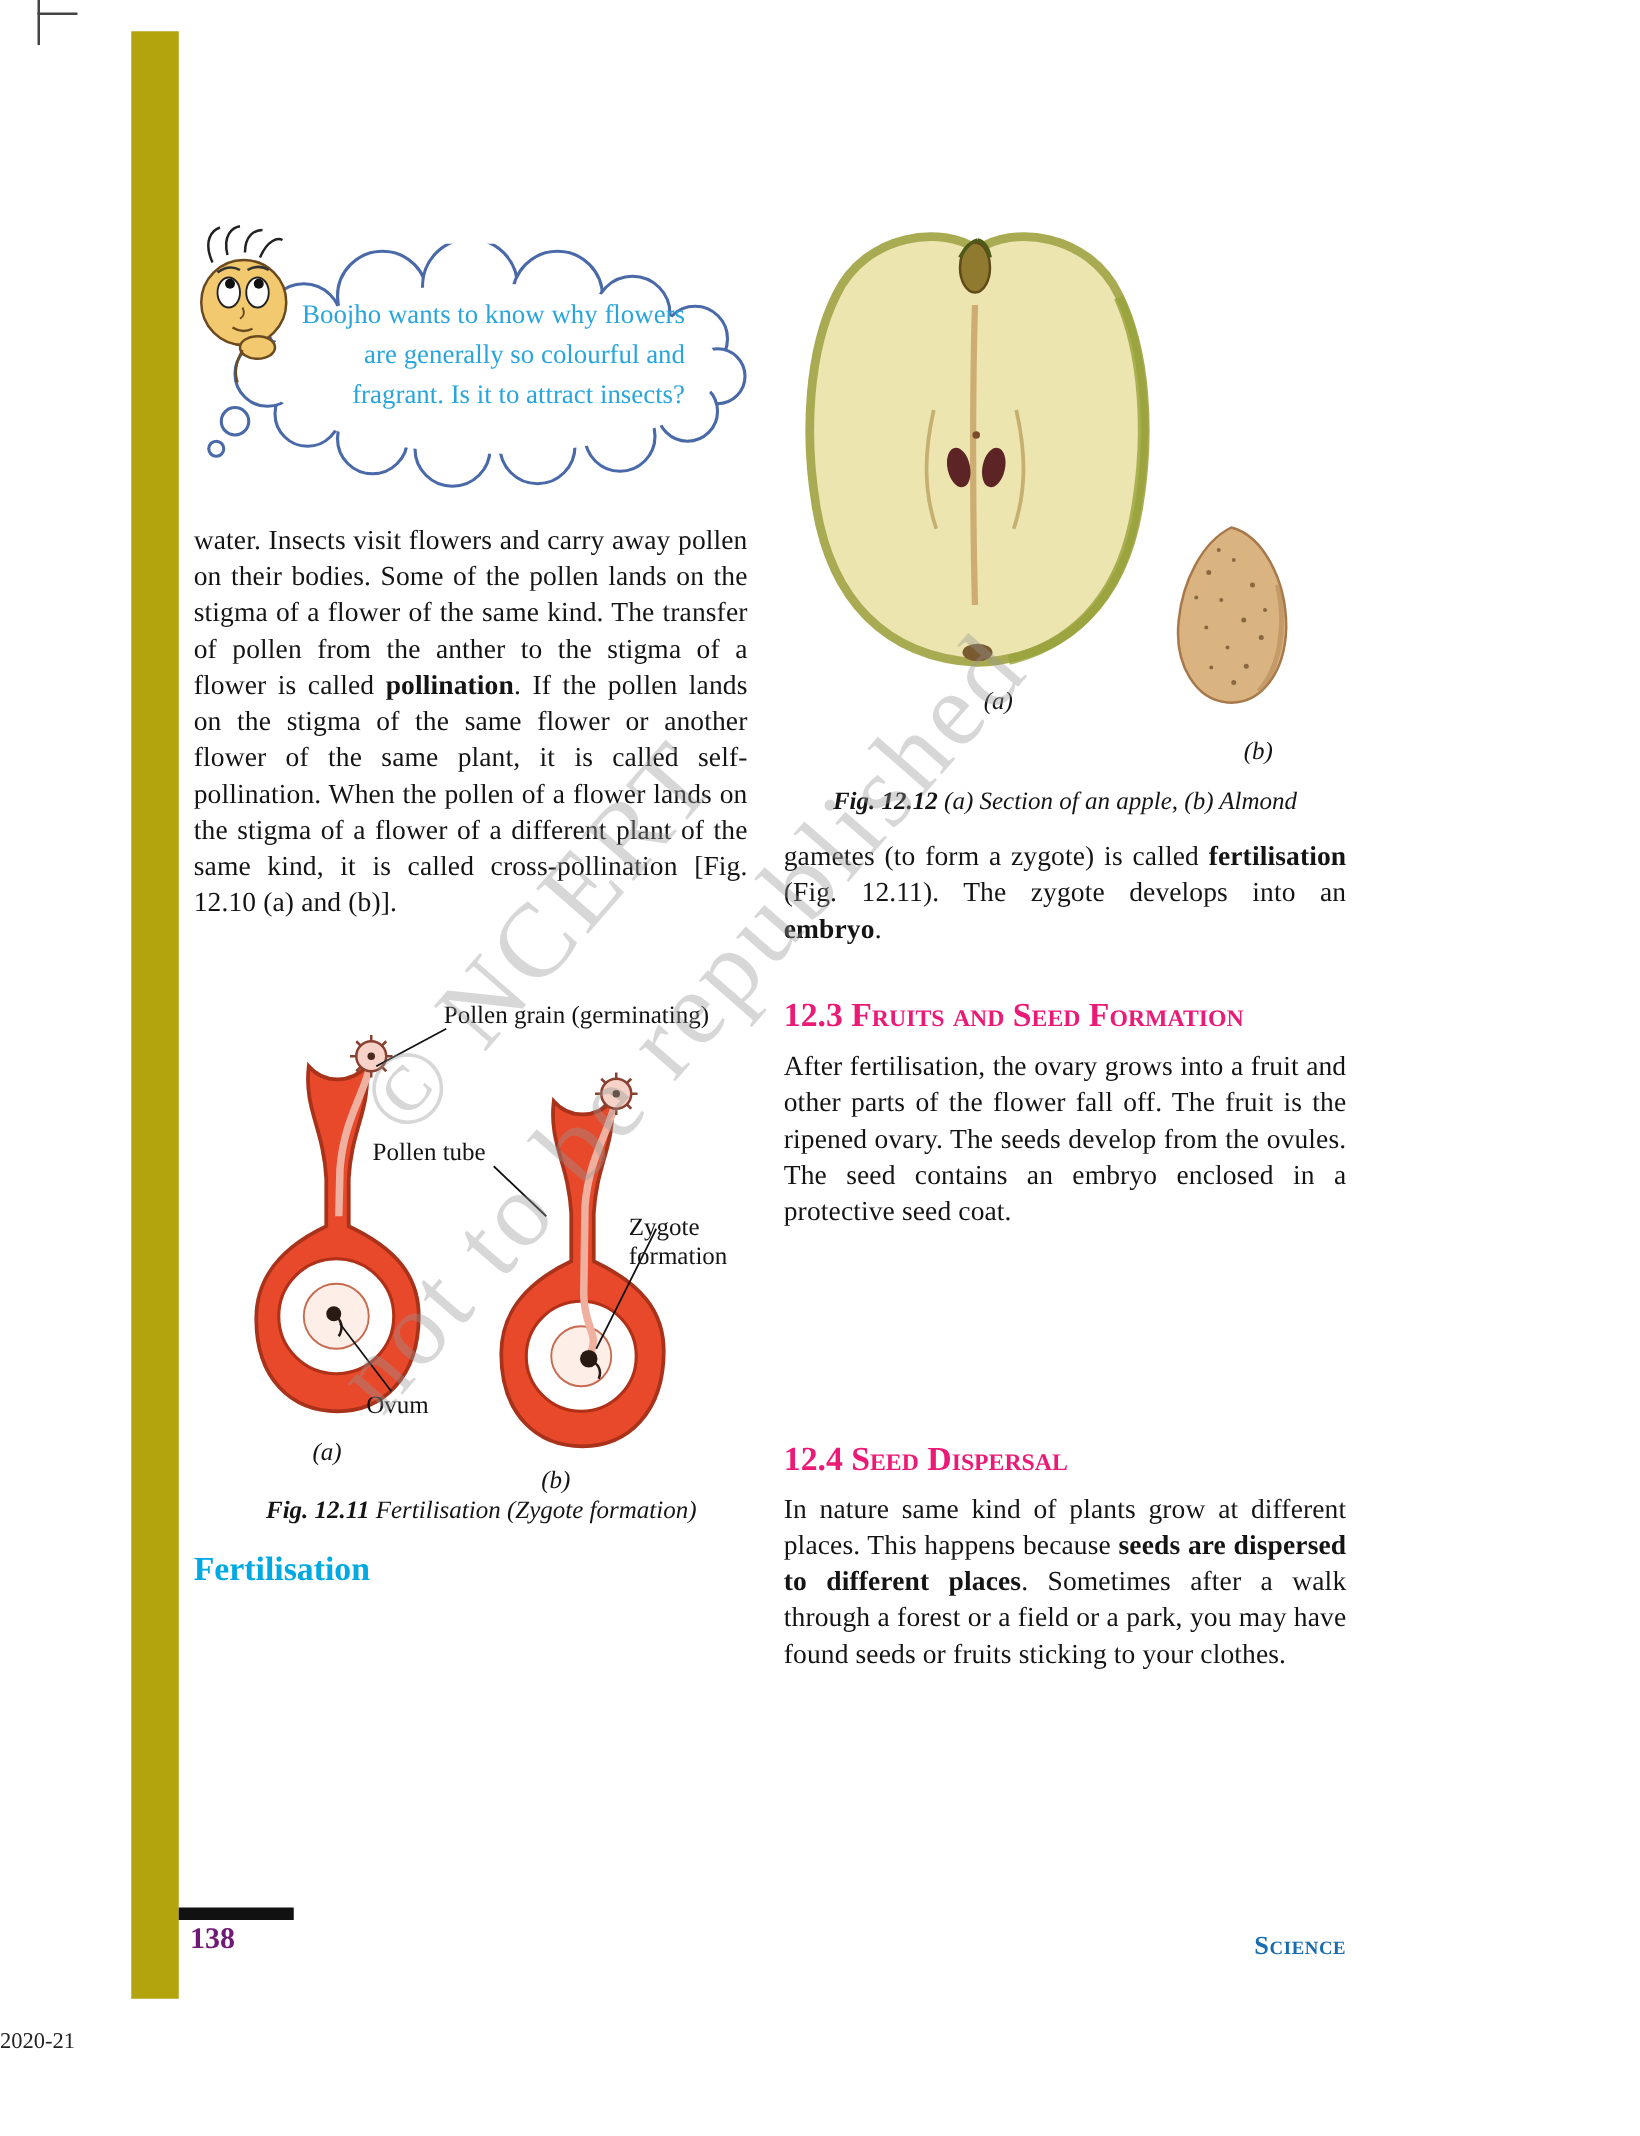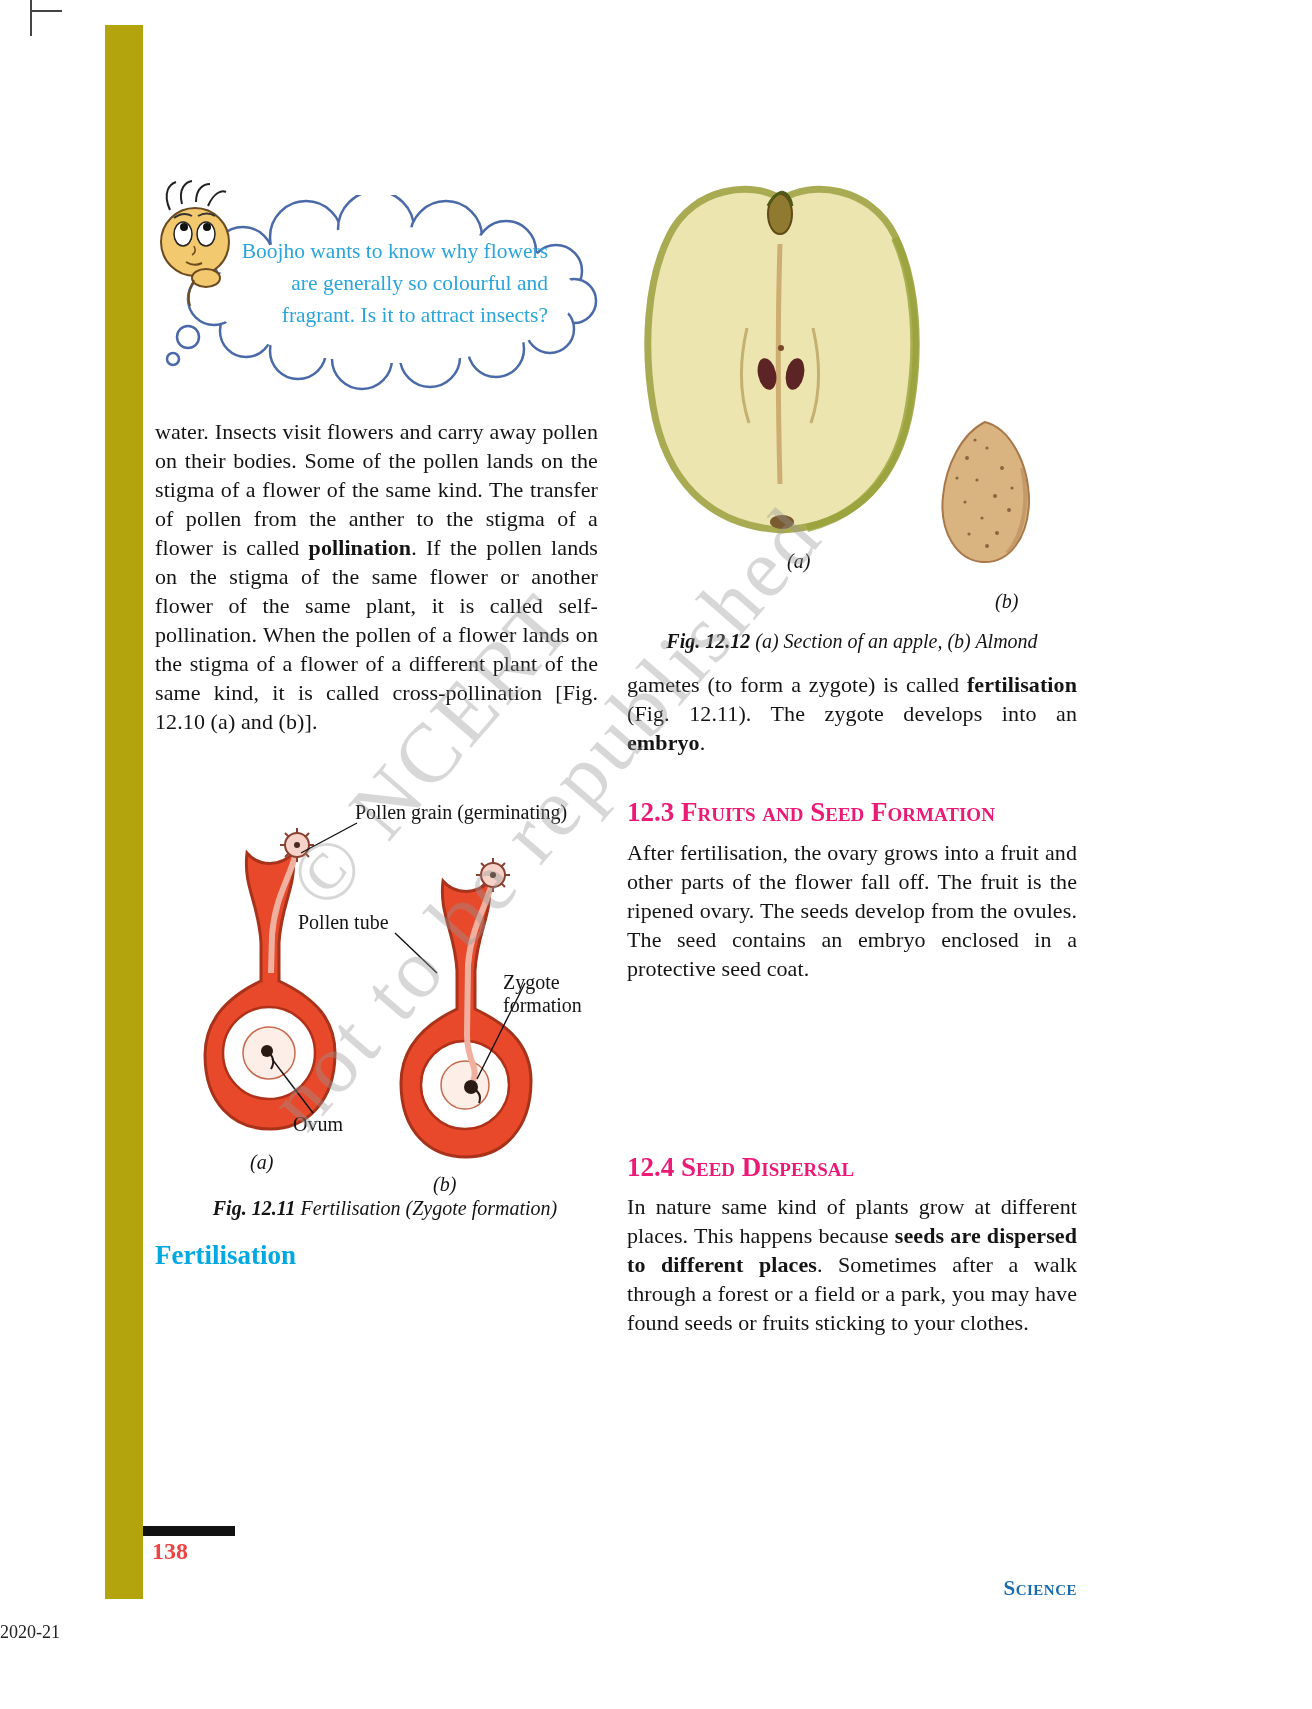--- a/index.html
+++ b/index.html
@@ -36,24 +36,24 @@
   .fig-caption { font-size:20px; color:#141414; text-align:center; }
   .fig-caption .ref { font-weight:bold; font-style:italic; }
   .fig-caption .txt { font-style:italic; }
 
   .bubble-text {
     color:var(--bubble-text-blue, #2aa5dc);
     font-size:21.5px; line-height:32px; text-align:right;
   }
 
   .footer-bar { position:absolute; left:143px; top:1526px; width:92px; height:10px; background:#111; }
-  .page-num { position:absolute; left:152px; top:1538px; font-size:24px; font-weight:bold; color:#ef4444; }
+  .page-num { position:absolute; left:152px; top:1538px; font-size:24px; font-weight:bold; color:#701a75; }
   .subject { position:absolute; left:627px; top:1544px; width:450px; text-align:right;
     font-size:21px; font-weight:bold; font-variant:small-caps;
-    color:var(--footer-science-blue, #1a6cb0); letter-spacing:0.5px;margin-top:32px; }
+    color:var(--footer-science-blue, #1a6cb0); letter-spacing:0.5px; }
   .year { position:absolute; left:0; top:1622px; width:1312px; 
     font-size:18px; color:#222; }
 
   .watermark {
     position:absolute; left:200px; top:600px; z-index:40;
     transform:rotate(-49deg); transform-origin:50% 50%;
     font-size:84px; line-height:130px; color:rgba(150,150,150,0.38);
     white-space:nowrap; pointer-events:none; text-align:left; letter-spacing:4px;
   }
   .watermark .wm2 { display:block; margin-left:-120px; }

